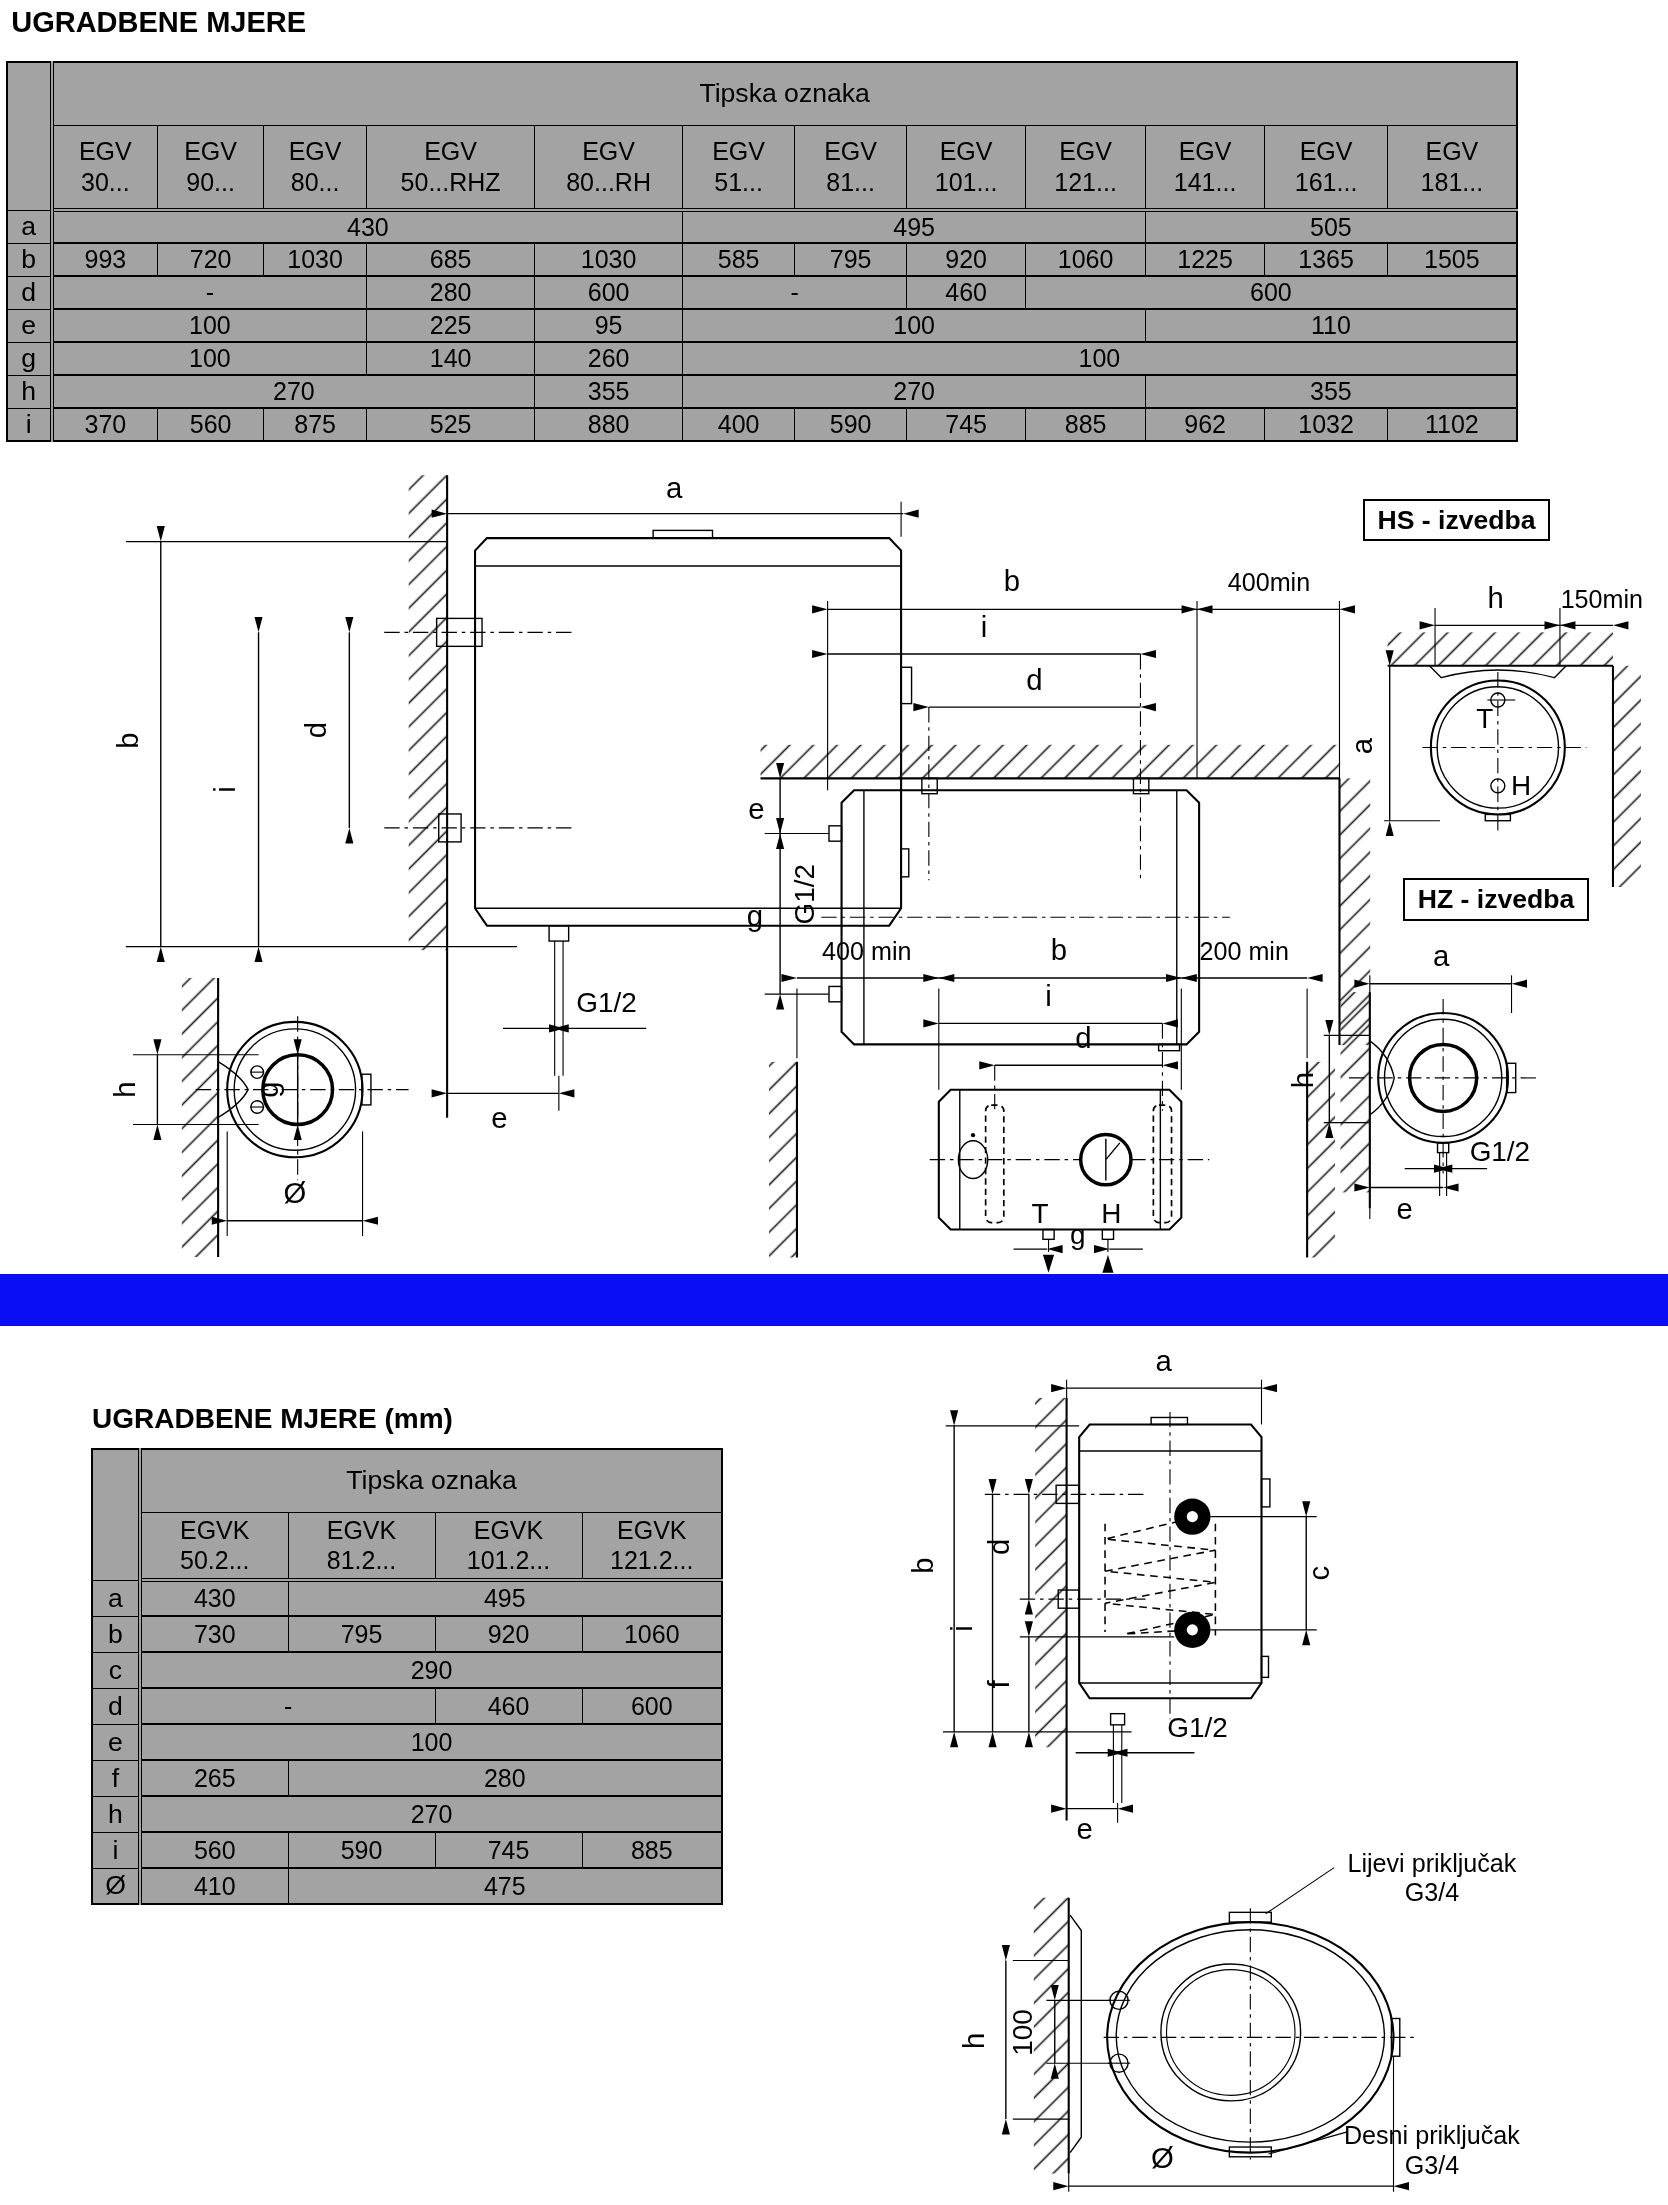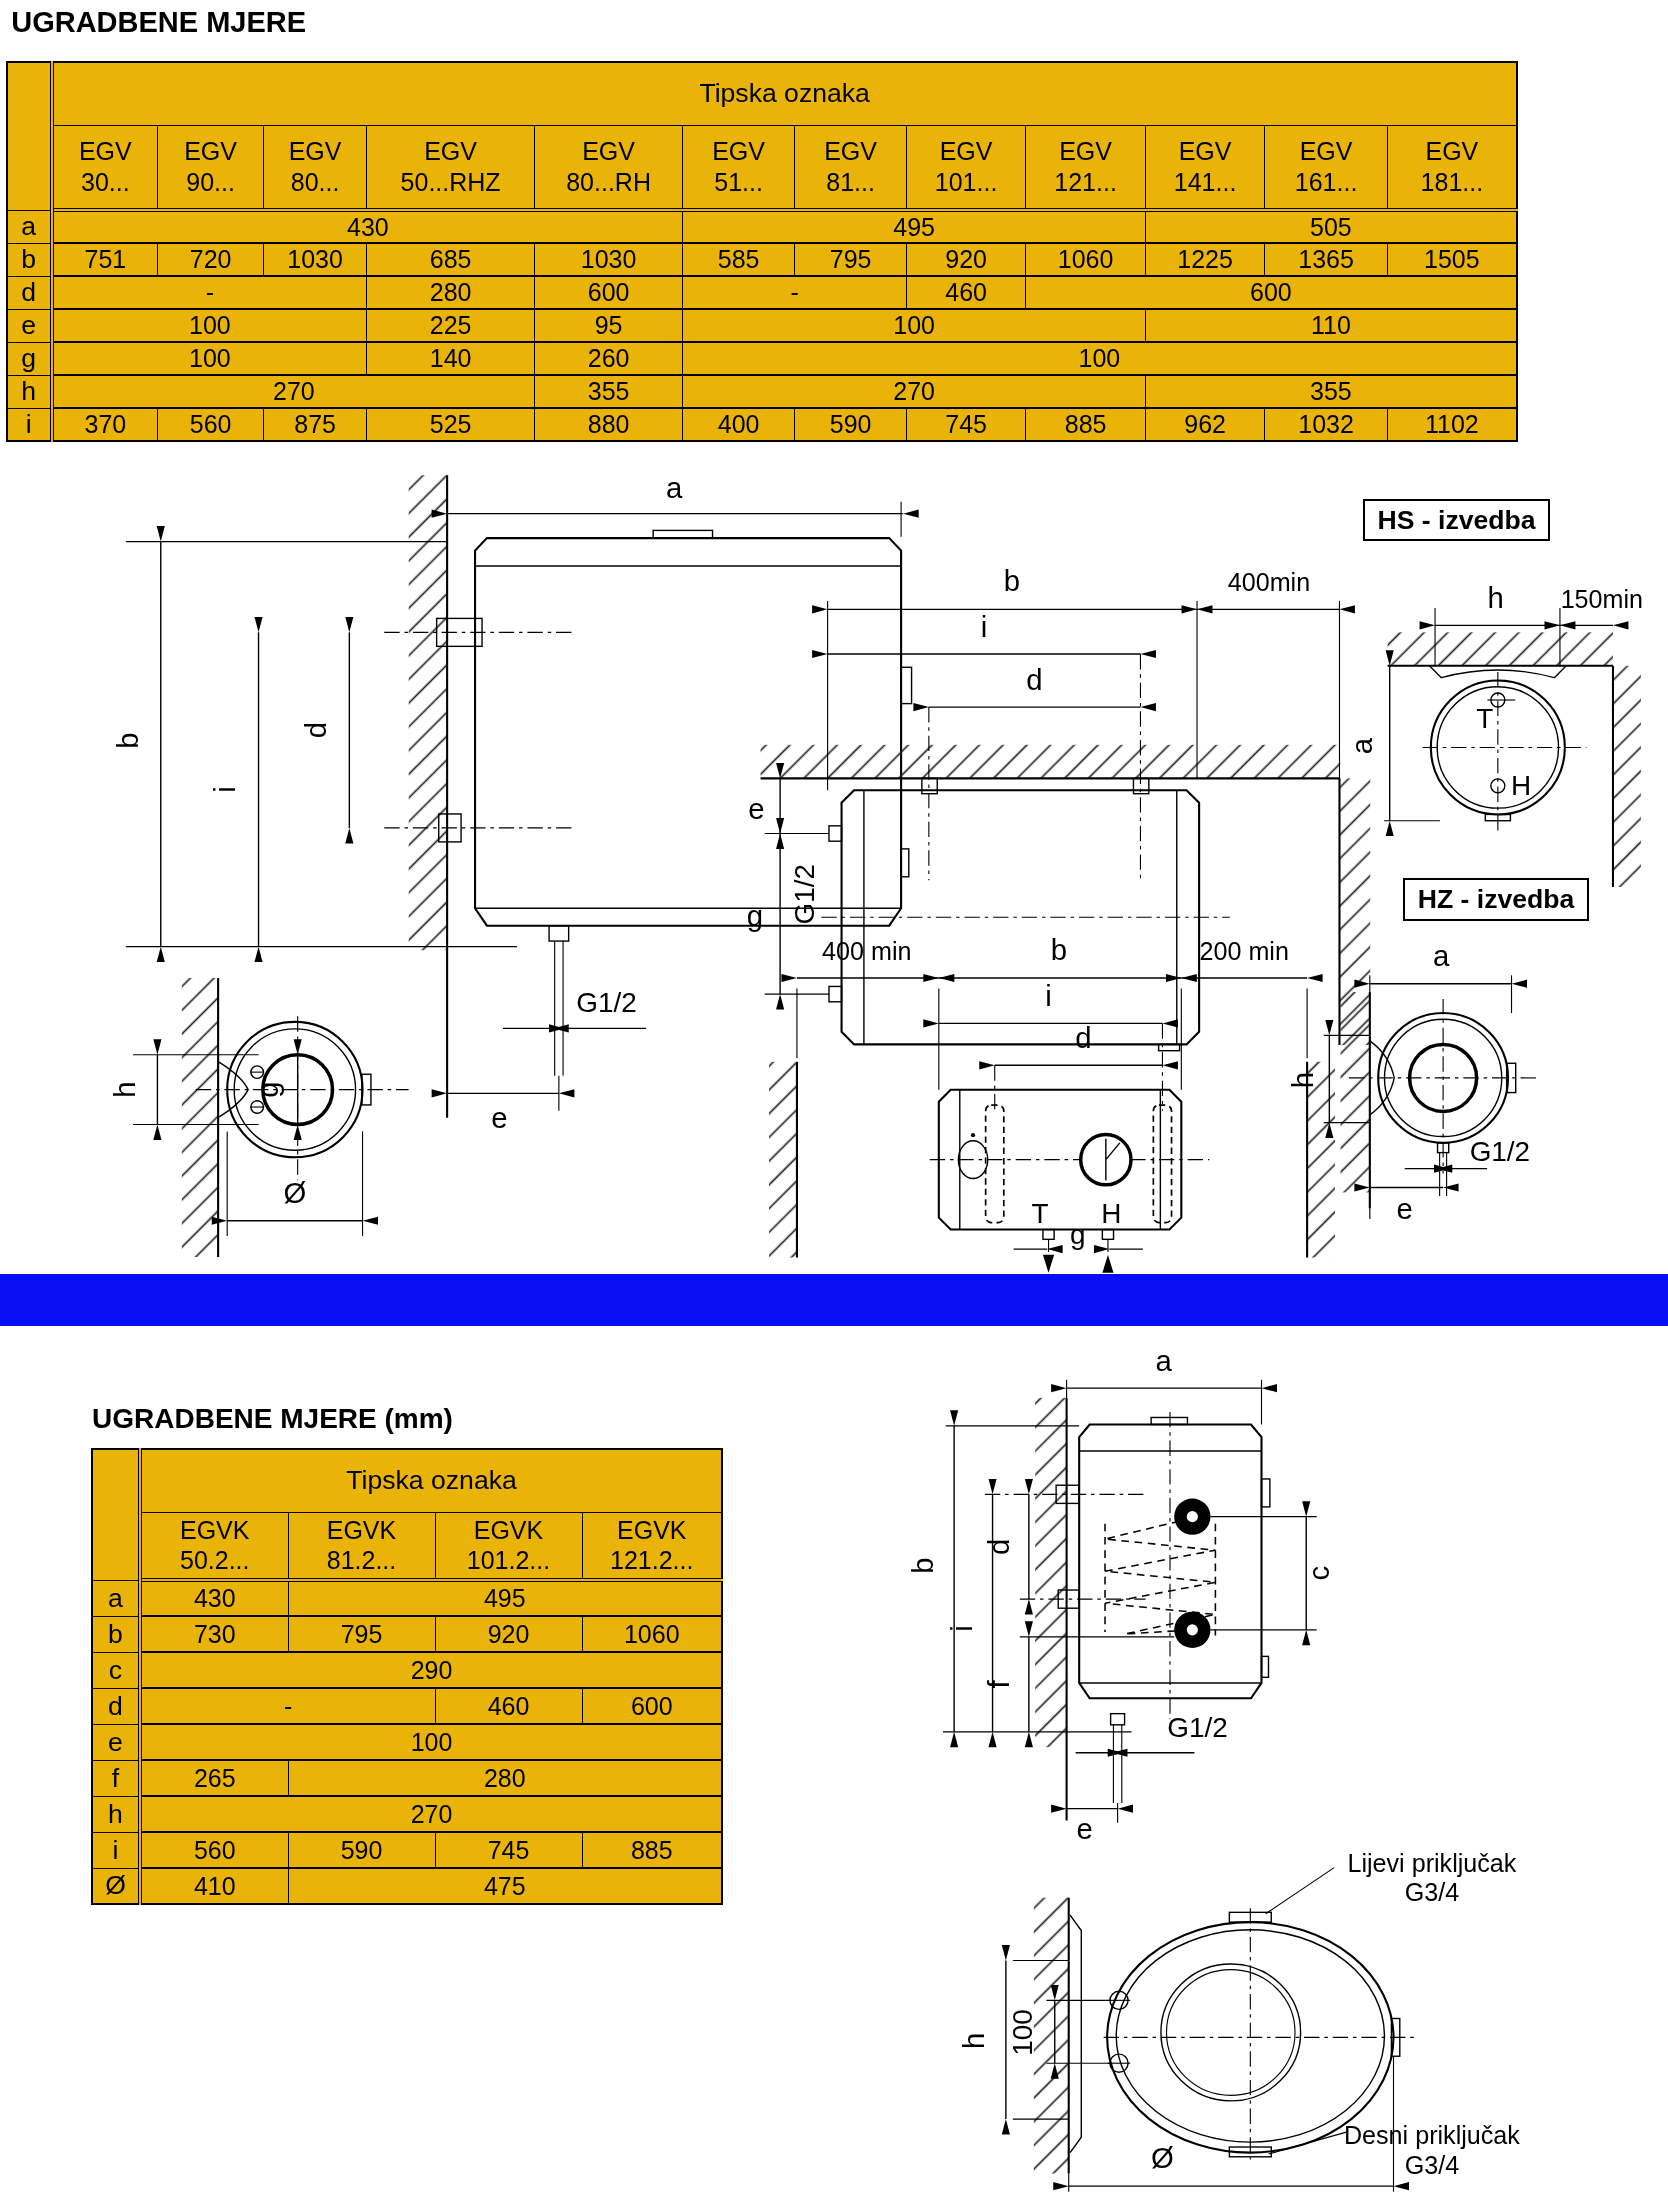--- a/index.html
+++ b/index.html
@@ -1,21 +1,21 @@
 <!DOCTYPE html>
 <html style="font-size:11.2px"><head>
 <meta charset="utf-8">
 <style>
   html,body{margin:0;padding:0;background:#fff;}
   #page{position:relative;width:1669px;height:2205px;background:#fff;
         font-family:"Liberation Sans",sans-serif;color:#000;overflow:hidden;}
   .ttl{position:absolute;font-weight:bold;white-space:nowrap;}
   #title1{left:11.2px;top:5.6px;font-size:29px;}
   #title2{left:92px;top:1403px;font-size:28px;}
-  .dim-table{position:absolute;border-collapse:collapse;table-layout:fixed;background:#eab308;border:2.8px solid #000;}
+  .dim-table{position:absolute;border-collapse:collapse;table-layout:fixed;background:#a3a3a3;border:2.8px solid #000;}
   .dim-table th,.dim-table td{border:1.7px solid #000;text-align:center;vertical-align:middle;padding:0;font-weight:normal;}
   .dim-table .lab{border-right:4.9px double #000;font-size:26.6px;}
   .dim-table tr.top{height:63px}
   .dim-table tr.top th{font-size:26.6px;}
   .dim-table tr.models th{border-bottom:4.9px double #000;font-size:25px;line-height:1.22;}
   #t1 tr.models{height:85px}
   #t2 tr.models{height:68px}
   #t1 tbody tr{height:33px}
   #t2 tbody tr{height:36px}
   .dim-table tbody td{font-size:25px;border-top:2.1px solid #000;border-bottom:2.1px solid #000;}
@@ -122,21 +122,21 @@
       </thead>
       <tbody>
         <tr>
           <th class="lab">a</th>
           <td colspan="5">430</td>
           <td colspan="4">495</td>
           <td colspan="3">505</td>
         </tr>
         <tr>
           <th class="lab">b</th>
-          <td>751</td>
+          <td>993</td>
           <td>720</td>
           <td>1030</td>
           <td>685</td>
           <td>1030</td>
           <td>585</td>
           <td>795</td>
           <td>920</td>
           <td>1060</td>
           <td>1225</td>
           <td>1365</td>

